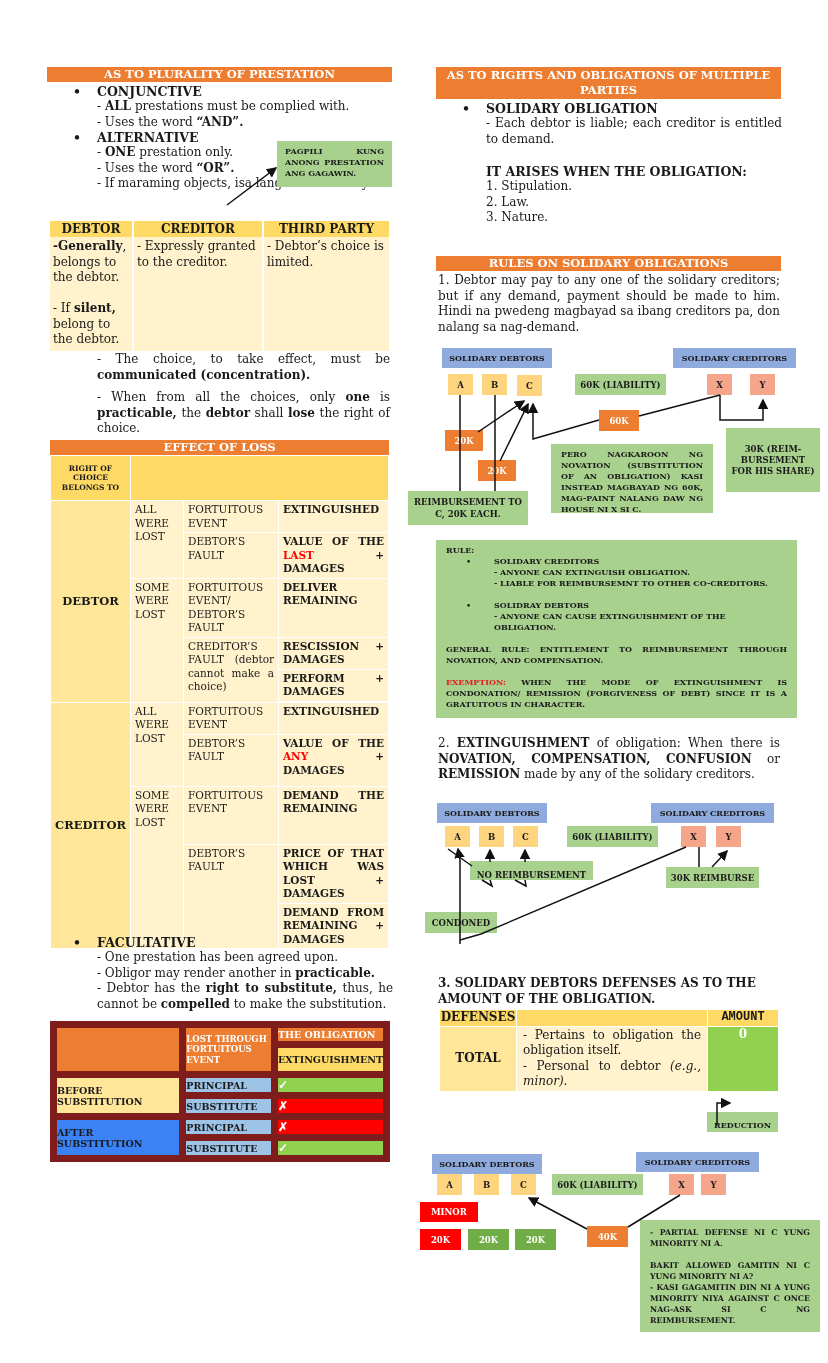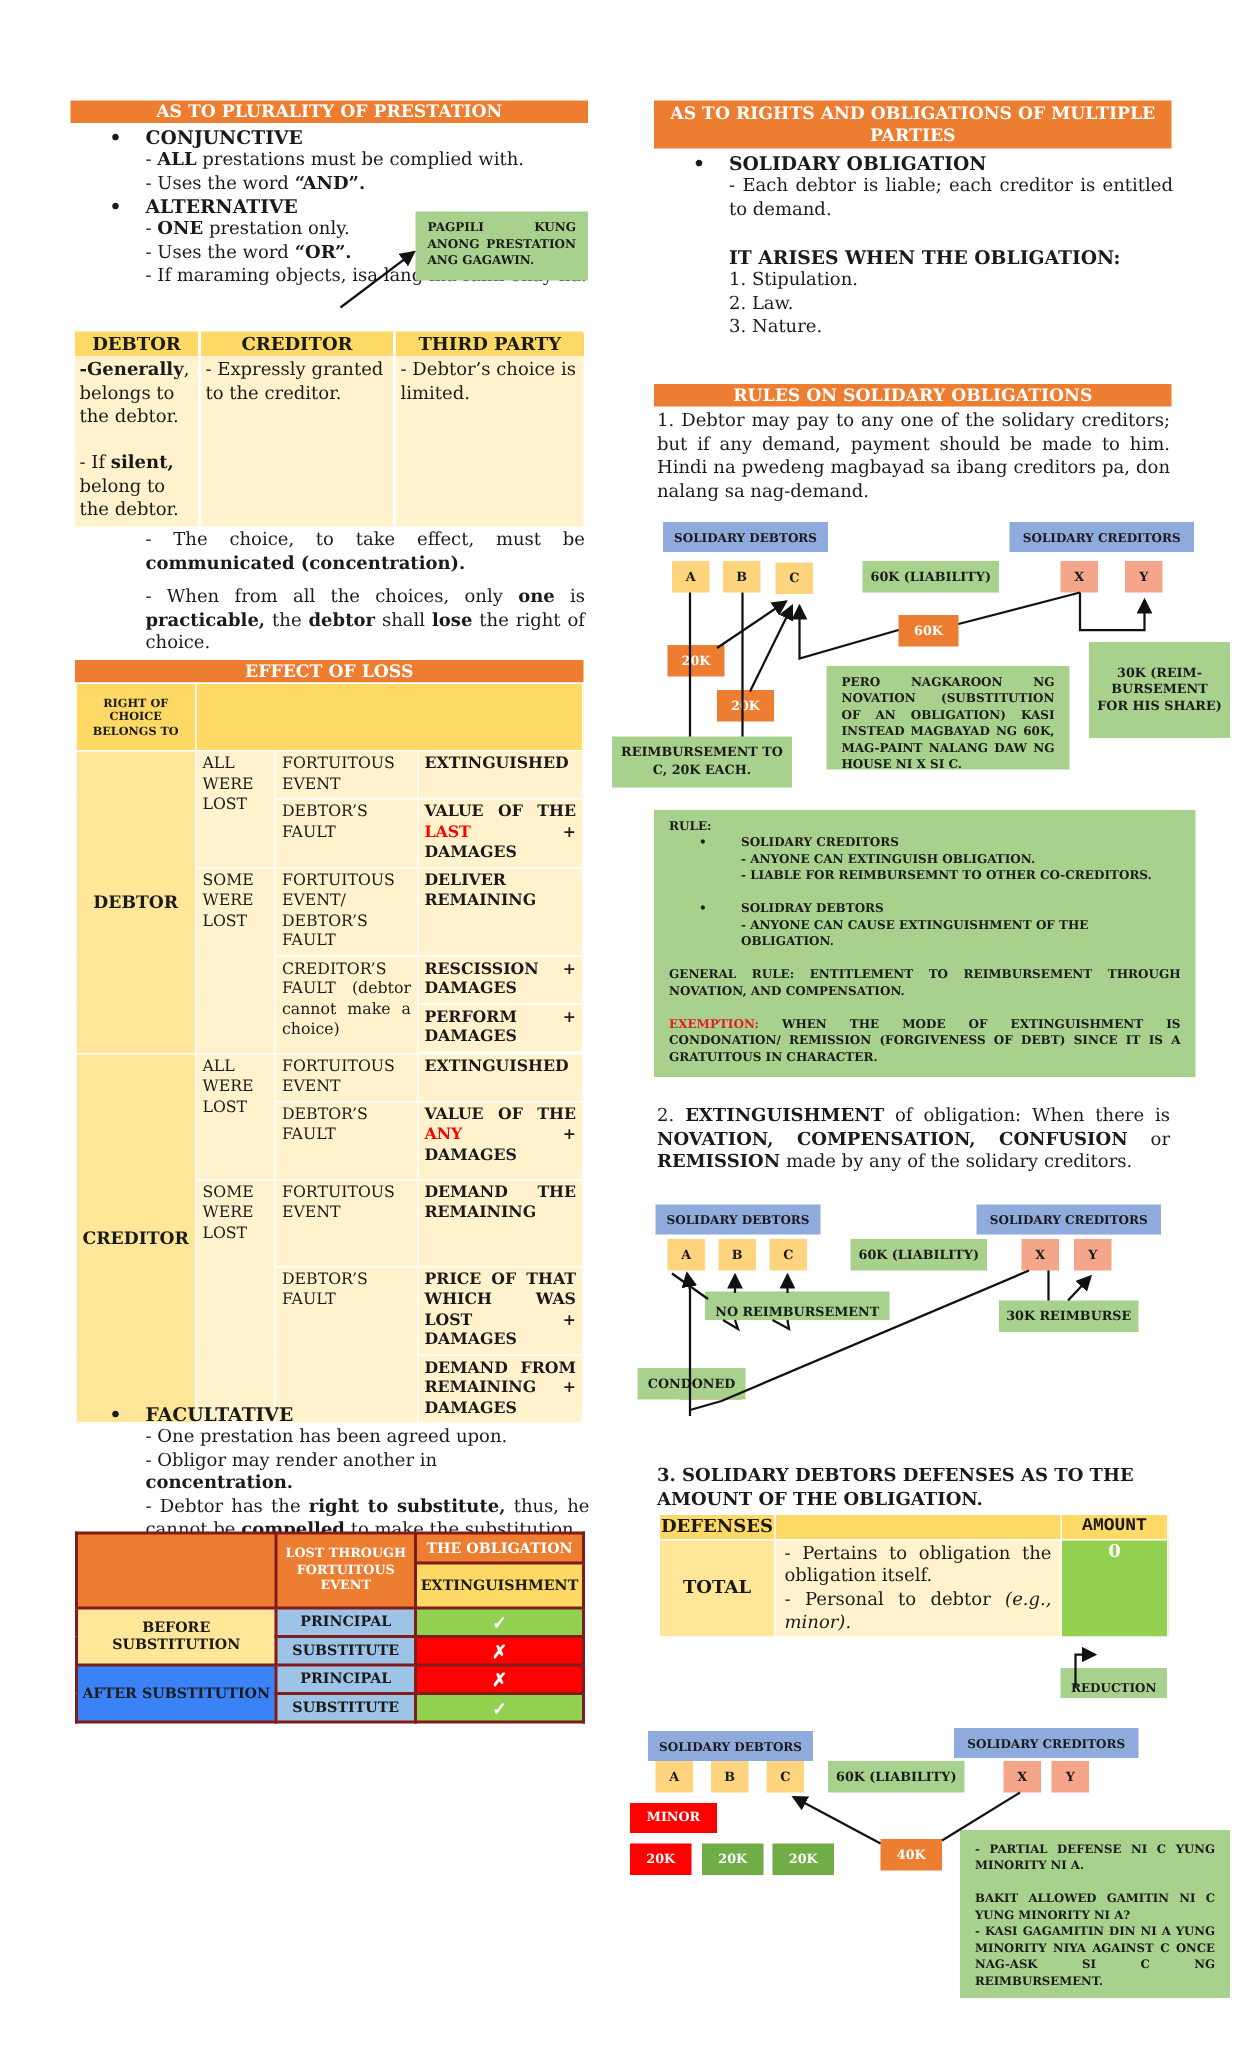--- a/index.html
+++ b/index.html
@@ -18,21 +18,21 @@
   .red-box { background: #ff0000; color: #fff; font-weight: bold; font-size: 8.5px; display: flex; align-items: center; justify-content: center; }
   .grn2-box { background: #70ad47; color: #fff; font-weight: bold; font-size: 8.5px; display: flex; align-items: center; justify-content: center; }
   .lg-box { background: #a9d18e; font-weight: bold; font-size: 8.5px; display: flex; align-items: center; justify-content: center; text-align: center; }
   table { border-collapse: collapse; }
   .roc td { vertical-align: top; font-size: 12px; line-height: 15.5px; padding: 2px 3px; background: #fff2cc; border-right: 2px solid #fff; }
   .roc th { background: #ffd966; font-size: 12px; padding: 1px 3px; border-right: 2px solid #fff; }
   .eol td { font-size: 10.5px; line-height: 13.5px; padding: 2px 4px; vertical-align: top; background: #fff2cc; border: 1px solid #fff; }
   .eol td.res { font-weight: bold; text-align: justify; text-align-last: justify; }
   .eol td.res.last { text-align-last: left; }
   .eol td.who { background: #ffe699; font-weight: bold; text-align: center; vertical-align: middle; font-size: 11.5px; }
-  .fac td { border: 2px solid #7f1d1d; text-align: center; font-weight: bold; font-size: 9.5px; }
+  .fac td { border: 7px solid #7f1d1d; text-align: left; font-weight: bold; font-size: 9.5px; }
   .def td { border: 1px solid #fff; font-size: 12px; line-height: 15.5px; }
   svg.lines { position: absolute; left: 0; top: 0; pointer-events: none; }
 </style>
 </head>
 <body>
 
 <div class="abs orange-bar" style="left:47px;top:67px;width:345px;height:15px;">AS TO PLURALITY OF PRESTATION</div>
 
 <div class="abs" style="left:73px;top:84px;width:330px;">
   <div class="bullet-title"><span style="display:inline-block;width:24px;">•</span><span>CONJUNCTIVE</span></div>
@@ -129,21 +129,21 @@
   </tr>
   <tr>
     <td class="res">DEMAND FROM REMAINING + DAMAGES</td>
   </tr>
 </tbody>
   </table>
 
 <div class="abs" style="left:73px;top:935px;width:320px;">
   <div class="bullet-title"><span style="display:inline-block;width:24px;">•</span><span>FACULTATIVE</span></div>
   <div class="sub" style="padding-left:24px;">- One prestation has been agreed upon.</div>
-  <div class="sub" style="padding-left:24px;"><span>- Obligor may render another in </span><b>concentration.</b></div>
+  <div class="sub" style="padding-left:24px;"><span>- Obligor may render another in </span><b>practicable.</b></div>
   <div class="sub just" style="padding-left:24px;"><span>- Debtor has the </span><b>right to substitute,</b><span> thus, he cannot be </span><b>compelled</b><span> to make the substitution.</span></div>
 </div>
 
 <table class="abs fac" style="left:50px;top:1021px;width:340px;">
   <colgroup>
       <col style="width:133px">
       <col style="width:93px">
       <col>
     </colgroup>
   <tbody>

